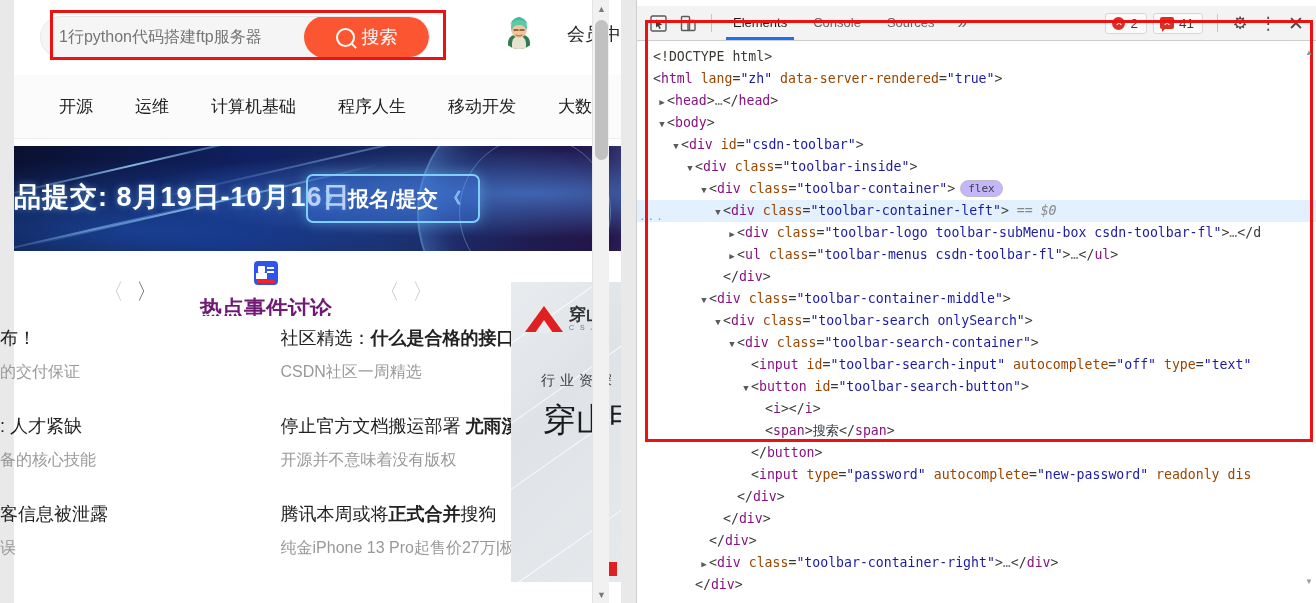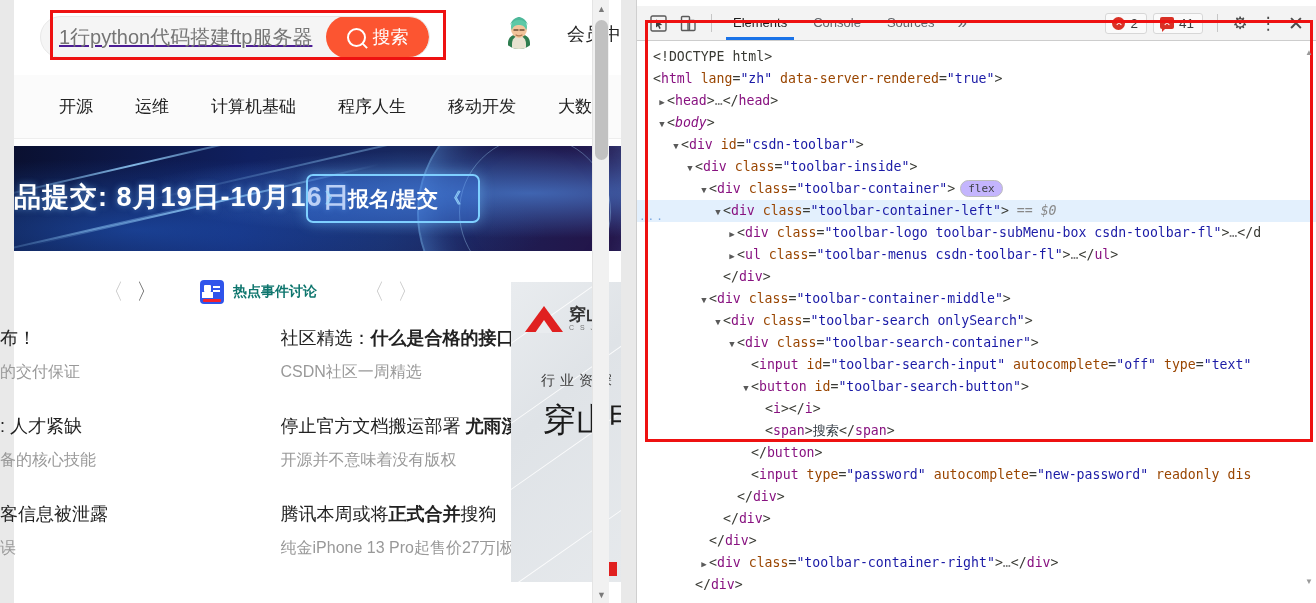--- a/index.html
+++ b/index.html
@@ -58,25 +58,24 @@
     background: #f5f5f5;
     border: 1px solid #e8e8e8;
     box-sizing: border-box;
   }
   .search-input {
     flex: 1;
     height: 100%;
     border: none;
     outline: none;
     background: transparent;
-    font-size: 20px;
+    font-size: 16px;
     color: #4c1d95;
     padding-left: 18px;
     font-family: "Liberation Sans", "DejaVu Sans", sans-serif;
-    text-decoration: underline;
   }
   .search-btn {
     width: 125px;
     height: 42px;
     background: #fc5531;
     border: none;
     border-radius: 21px;
     color: #ffffff;
     font-size: 18px;
     display: flex;
@@ -221,24 +220,25 @@
     color: #c9c9c9;
     cursor: pointer;
     line-height: 1;
   }
   .arw.dark { color: #6a6a6a; }
   .hot-title {
     margin-left: 42px;
     display: flex;
     align-items: center;
     gap: 9px;
-    font-size: 14px;
+    font-size: 22px;
     font-weight: bold;
-    color: #0f766e;
-    white-space: nowrap;
+    color: #701a75;
+    white-space: nowrap;
+    flex-direction: column;
   }
   .hot-icon {
     width: 24px; height: 24px;
     border-radius: 4px;
     background: #2f54eb;
     position: relative;
     flex: none;
   }
   .hot-icon::before {
     content: "";
@@ -734,21 +734,21 @@
         <div class="dt-gear">⚙</div>
         <div class="dt-kebab">⋮</div>
         <div class="dt-close">✕</div>
       </div>
     </div>
 
     <div class="dom" id="dom-tree">
         <div class="dom-row dim" style="padding-left: 6px;"><span class="tw none"></span><span class="punc">&lt;!DOCTYPE html&gt;</span></div>
         <div class="dom-row" style="padding-left: 6px;"><span class="tw none"></span><span class="punc">&lt;</span><span class="tag">html</span><span class=""> </span><span class="attr">lang</span><span class="punc">=</span><span class="val">"zh"</span><span class=""> </span><span class="attr">data-server-rendered</span><span class="punc">=</span><span class="val">"true"</span><span class="punc">&gt;</span></div>
         <div class="dom-row" style="padding-left: 20px;"><span class="tw closed"></span><span class="punc">&lt;</span><span class="tag">head</span><span class="punc">&gt;</span><span class="ell">…</span><span class="punc">&lt;/</span><span class="tag">head</span><span class="punc">&gt;</span></div>
-        <div class="dom-row" style="padding-left: 20px; font-style: italic;"><span class="tw open"></span><span class="punc">&lt;</span><span class="tag">body</span><span class="punc">&gt;</span></div>
+        <div class="dom-row" style="padding-left: 20px;"><span class="tw open"></span><span class="punc">&lt;</span><span class="tag">body</span><span class="punc">&gt;</span></div>
         <div class="dom-row" style="padding-left: 34px;"><span class="tw open"></span><span class="punc">&lt;</span><span class="tag">div</span><span class=""> </span><span class="attr">id</span><span class="punc">=</span><span class="val">"csdn-toolbar"</span><span class="punc">&gt;</span></div>
         <div class="dom-row" style="padding-left: 48px;"><span class="tw open"></span><span class="punc">&lt;</span><span class="tag">div</span><span class=""> </span><span class="attr">class</span><span class="punc">=</span><span class="val">"toolbar-inside"</span><span class="punc">&gt;</span></div>
         <div class="dom-row" style="padding-left: 62px;"><span class="tw open"></span><span class="punc">&lt;</span><span class="tag">div</span><span class=""> </span><span class="attr">class</span><span class="punc">=</span><span class="val">"toolbar-container"</span><span class="punc">&gt;</span><span class="flexbadge">flex</span></div>
         <div class="dom-row sel" style="padding-left: 76px;"><span class="dots3">···</span><span class="tw open"></span><span class="punc">&lt;</span><span class="tag">div</span><span class=""> </span><span class="attr">class</span><span class="punc">=</span><span class="val">"toolbar-container-left"</span><span class="punc">&gt;</span><span class=""> </span><span class="dollar">== $0</span></div>
         <div class="dom-row" style="padding-left: 90px;"><span class="tw closed"></span><span class="punc">&lt;</span><span class="tag">div</span><span class=""> </span><span class="attr">class</span><span class="punc">=</span><span class="val">"toolbar-logo toolbar-subMenu-box csdn-toolbar-fl"</span><span class="punc">&gt;</span><span class="ell">…</span><span class="punc">&lt;/d</span></div>
         <div class="dom-row" style="padding-left: 90px;"><span class="tw closed"></span><span class="punc">&lt;</span><span class="tag">ul</span><span class=""> </span><span class="attr">class</span><span class="punc">=</span><span class="val">"toolbar-menus csdn-toolbar-fl"</span><span class="punc">&gt;</span><span class="ell">…</span><span class="punc">&lt;/</span><span class="tag">ul</span><span class="punc">&gt;</span></div>
         <div class="dom-row" style="padding-left: 76px;"><span class="tw none"></span><span class="punc">&lt;/</span><span class="tag">div</span><span class="punc">&gt;</span></div>
         <div class="dom-row" style="padding-left: 62px;"><span class="tw open"></span><span class="punc">&lt;</span><span class="tag">div</span><span class=""> </span><span class="attr">class</span><span class="punc">=</span><span class="val">"toolbar-container-middle"</span><span class="punc">&gt;</span></div>
         <div class="dom-row" style="padding-left: 76px;"><span class="tw open"></span><span class="punc">&lt;</span><span class="tag">div</span><span class=""> </span><span class="attr">class</span><span class="punc">=</span><span class="val">"toolbar-search onlySearch"</span><span class="punc">&gt;</span></div>
         <div class="dom-row" style="padding-left: 90px;"><span class="tw open"></span><span class="punc">&lt;</span><span class="tag">div</span><span class=""> </span><span class="attr">class</span><span class="punc">=</span><span class="val">"toolbar-search-container"</span><span class="punc">&gt;</span></div>

